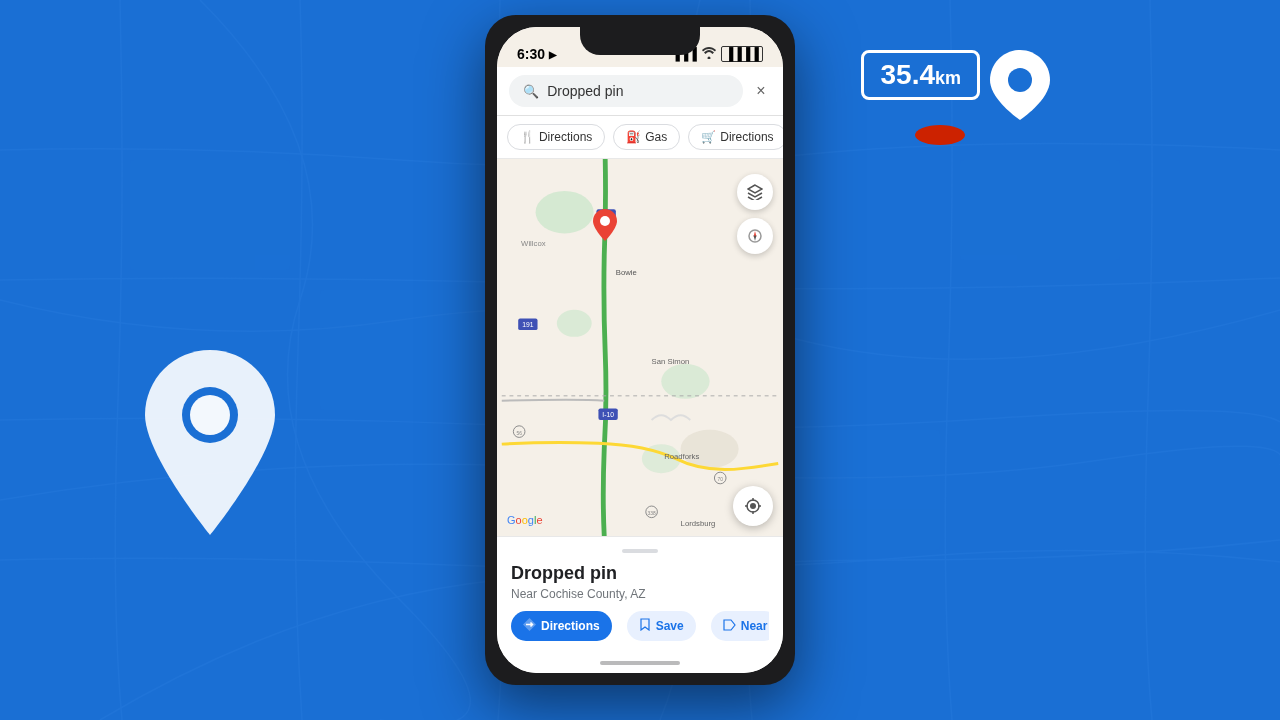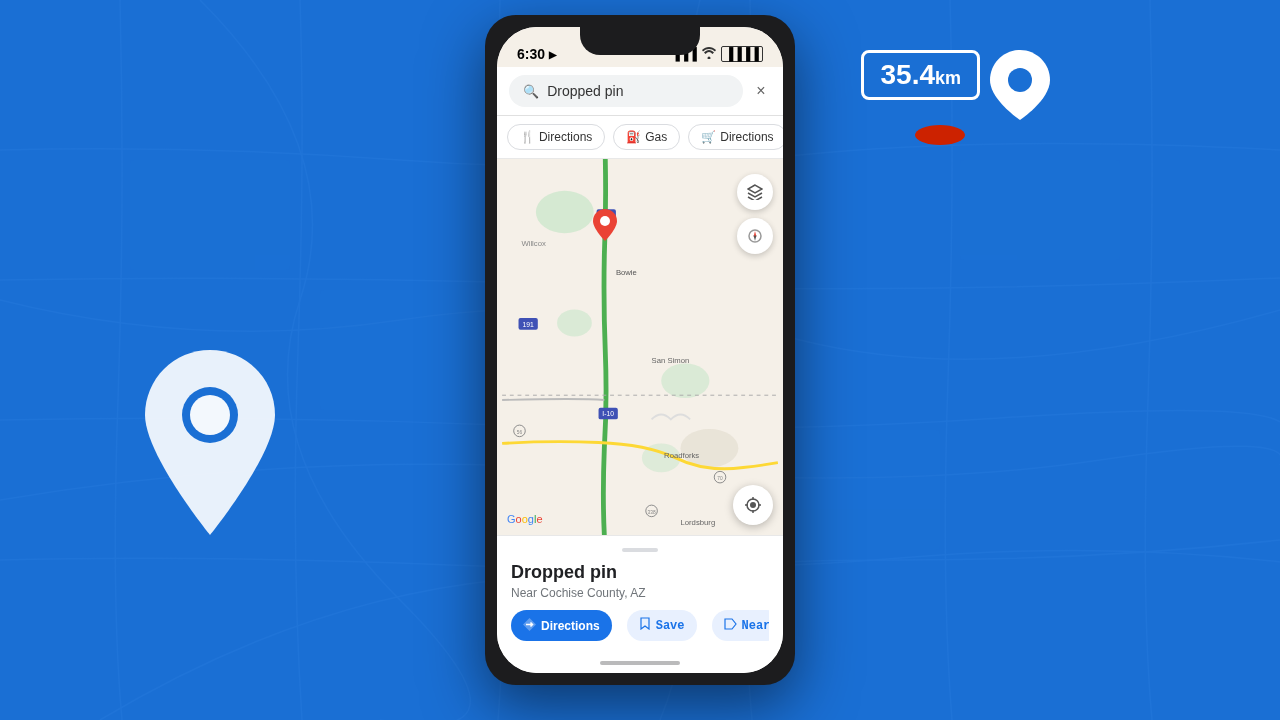--- a/index.html
+++ b/index.html
@@ -329,21 +329,20 @@
     }
 
     .action-btn.primary {
       background: #1a73e8;
       color: white;
     }
 
     .action-btn.secondary {
       background: #e8f0fe;
       color: #1a73e8;
-      font-family: Liberation Mono, monospace;
     }
 
     
     .home-indicator {
       height: 20px;
       background: white;
       display: flex;
       align-items: center;
       justify-content: center;
     }

